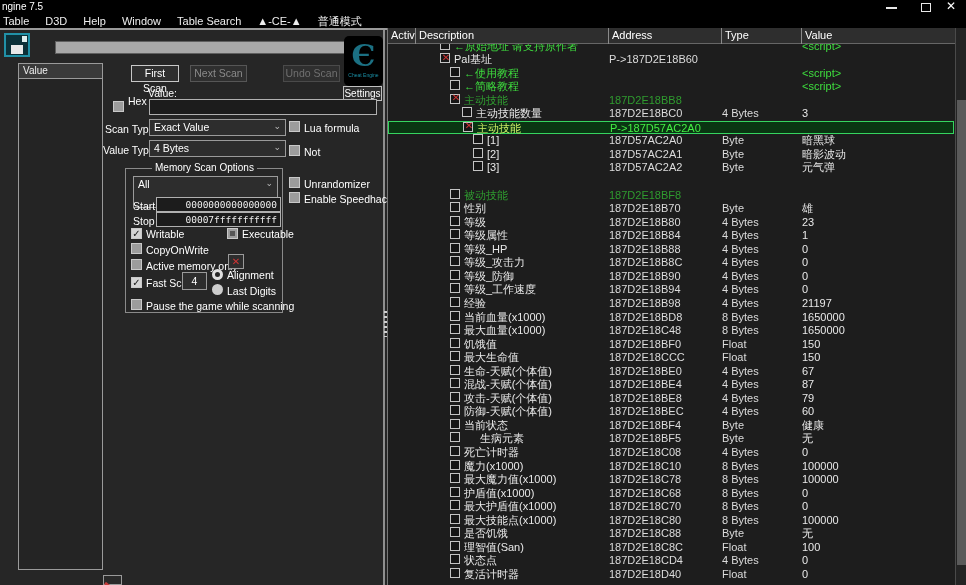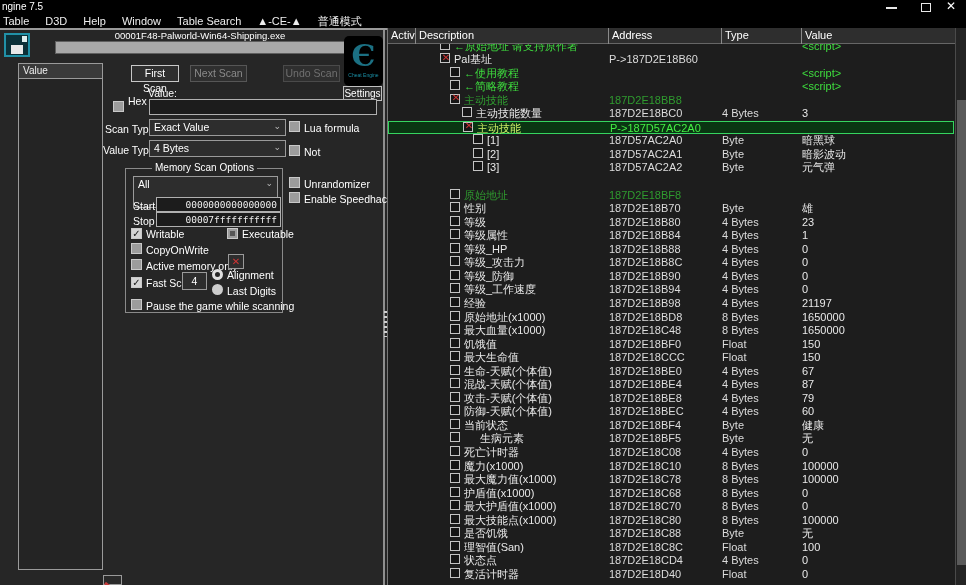--- a/index.html
+++ b/index.html
@@ -123,21 +123,20 @@
       <span class="menu-item">▲-CE-▲</span>
       <span class="menu-item">普通模式</span>
     </div>
   <div class="abs" id="topline"></div>
 
   <div class="abs" id="leftpanel">
     <div class="abs" id="proc-icon">
       <div class="inner"></div>
       <div class="notch"></div>
     </div>
-    <div class="abs" id="proc-name">00001F48-Palworld-Win64-Shipping.exe</div>
     <div class="abs" id="proc-bar"></div>
 
     <div class="abs" id="ce-logo">
       <span class="glyph">Є</span>
       <span class="sub">Cheat Engine</span>
     </div>
     <div class="abs" id="settings-btn">Settings</div>
 
     <div class="abs" id="foundlist">
       <div class="hdr">Value</div>
@@ -284,21 +283,21 @@
         </div>
         <div class="trow r-white" style="top: 133.45px;">
           <span class="tcb" style="left: 85px;"></span>
           <span class="tdesc" style="left: 99px;">[3]</span>
           <span class="taddr">187D57AC2A2</span>
           <span class="ttype">Byte</span>
           <span class="tval">元气弹</span>
         </div>
         <div class="trow r-dimgreen" style="top: 160.55px;">
           <span class="tcb" style="left: 62px;"></span>
-          <span class="tdesc" style="left: 76px;">原始地址</span>
+          <span class="tdesc" style="left: 76px;">被动技能</span>
           <span class="taddr">187D2E18BF8</span>
         </div>
         <div class="trow r-white" style="top: 174.1px;">
           <span class="tcb" style="left: 62px;"></span>
           <span class="tdesc" style="left: 76px;">性别</span>
           <span class="taddr">187D2E18B70</span>
           <span class="ttype">Byte</span>
           <span class="tval">雄</span>
         </div>
         <div class="trow r-white" style="top: 187.65px;">
@@ -345,21 +344,21 @@
         </div>
         <div class="trow r-white" style="top: 268.95px;">
           <span class="tcb" style="left: 62px;"></span>
           <span class="tdesc" style="left: 76px;">经验</span>
           <span class="taddr">187D2E18B98</span>
           <span class="ttype">4 Bytes</span>
           <span class="tval">21197</span>
         </div>
         <div class="trow r-white" style="top: 282.5px;">
           <span class="tcb" style="left: 62px;"></span>
-          <span class="tdesc" style="left: 76px;">原始地址(x1000)</span>
+          <span class="tdesc" style="left: 76px;">当前血量(x1000)</span>
           <span class="taddr">187D2E18BD8</span>
           <span class="ttype">8 Bytes</span>
           <span class="tval">1650000</span>
         </div>
         <div class="trow r-white" style="top: 296.05px;">
           <span class="tcb" style="left: 62px;"></span>
           <span class="tdesc" style="left: 76px;">最大血量(x1000)</span>
           <span class="taddr">187D2E18C48</span>
           <span class="ttype">8 Bytes</span>
           <span class="tval">1650000</span>

